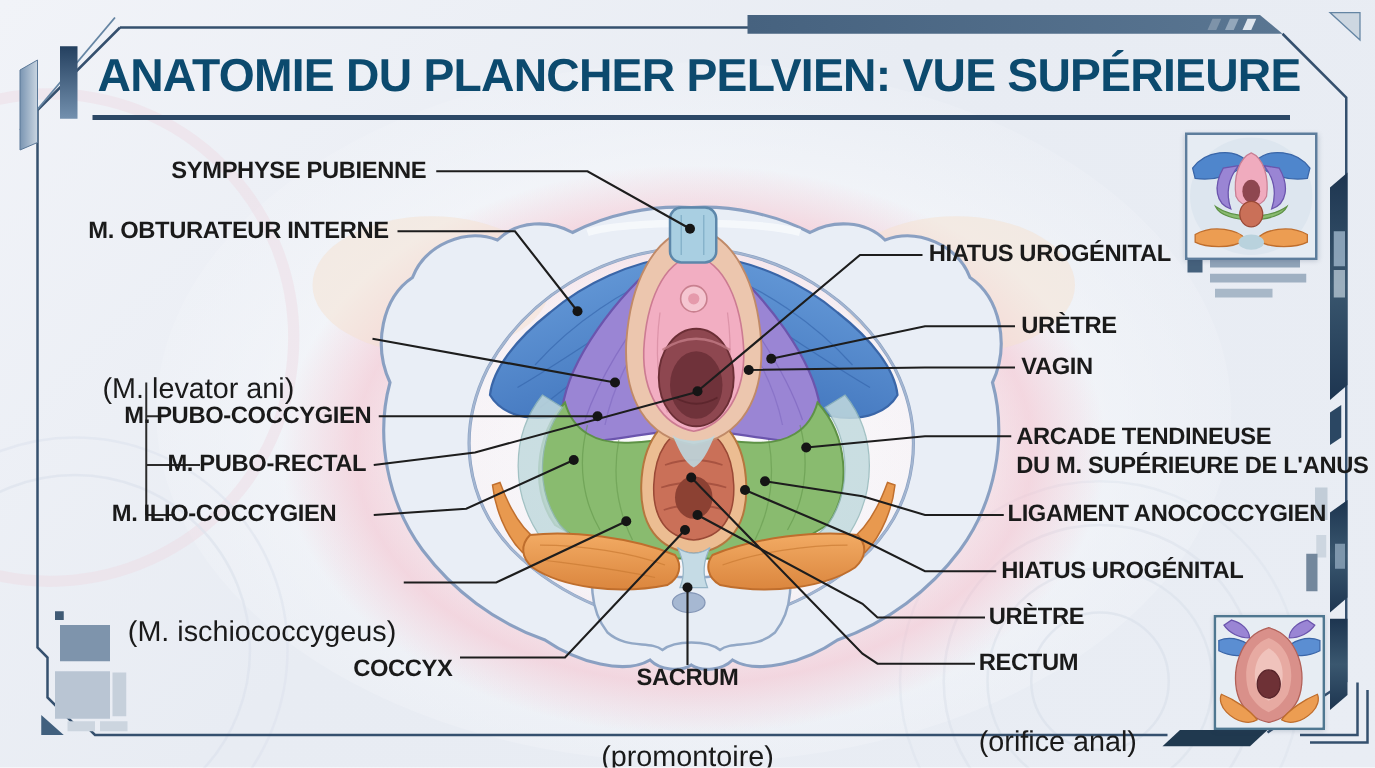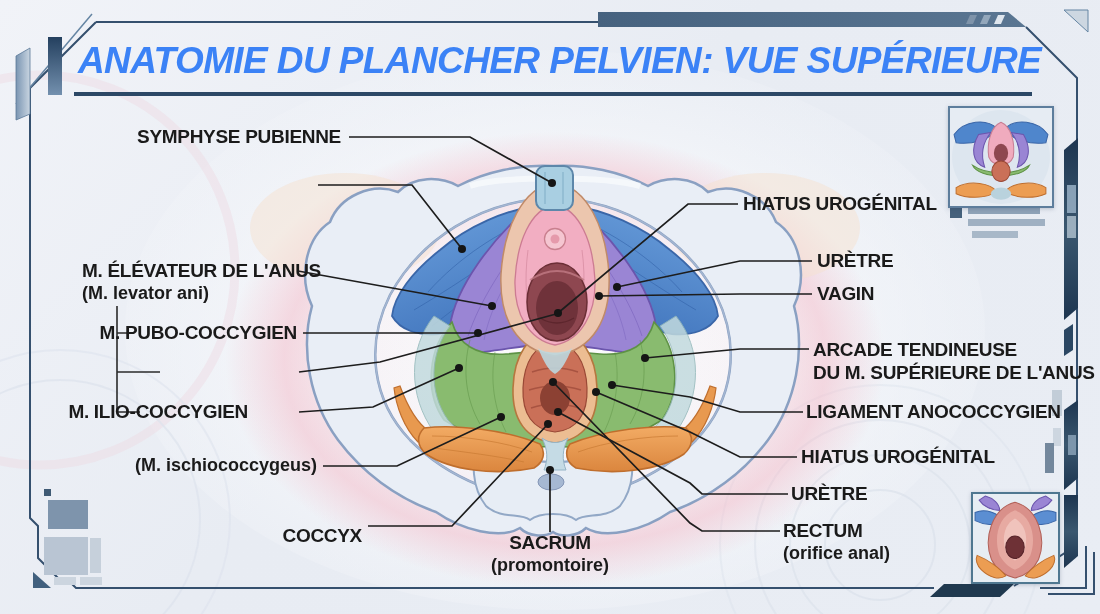--- a/index.html
+++ b/index.html
@@ -8,28 +8,28 @@
     font-family:"Liberation Sans", sans-serif;
     background:linear-gradient(135deg,#f1f3f8 0%,#e8ecf3 45%,#e9edf4 100%);
   }
   .stage{position:absolute;inset:0;}
   svg.art{position:absolute;left:0;top:0;}
   .title-wrap{position:absolute;left:78px;top:40px;width:960px;}
   .title-accent{position:absolute;left:-30px;top:-3px;width:14px;height:58px;
     background:linear-gradient(180deg,#24405f,#7390ae);}
   h1.title{
     margin:0;font-size:37px;font-weight:bold;letter-spacing:-0.6px;
-    color:#3b82f6;white-space:nowrap;font-style:italic;
+    color:#0c4a6e;white-space:nowrap;
   }
   .title-underline{position:absolute;left:-4px;top:52px;width:958px;height:4px;background:#2c4866;}
   .lbl{
     position:absolute;color:#1a1a1a;font-size:19px;font-weight:bold;
     letter-spacing:-0.3px;line-height:23px;white-space:nowrap;
   }
-  .lbl .sub{display:block;font-weight:bold;font-size:18px;letter-spacing:0;}
+  .lbl .sub{display:block;font-weight:normal;font-size:23px;letter-spacing:0;margin-top:40px;}
   .lbl.r-align{}
   .lbl.c-align{text-align:center;}
   .thumb{
     position:absolute;background:#e6ecf3;border:2px solid #5d7d9c;
     box-shadow:0 1px 4px rgba(40,60,90,.25);
   }
   .thumb svg{display:block;}
   .thumb.bottom{border-color:#4f7790;}
 </style>
 </head>
@@ -287,26 +287,27 @@
   </g>
 </svg>
 
 <div class="title-wrap">
   <div class="title-accent"></div>
   <h1 class="title">ANATOMIE DU PLANCHER PELVIEN: VUE SUPÉRIEURE</h1>
   <div class="title-underline"></div>
 </div>
 
 <div class="lbl r-align" style="right:759px;top:125px"><span>SYMPHYSE PUBIENNE</span></div>
+<div class="lbl r-align" style="right:789px;top:173px"><span>M. OBTURATEUR INTERNE</span></div>
 <div class="lbl" style="left:82px;top:259px">
-  <span>M. ÉLÉVATEUR DE L'ANUS</span>
   <span class="sub">(M. levator ani)</span>
 </div>
 <div class="lbl r-align" style="right:803px;top:321px"><span>M. PUBO-COCCYGIEN</span></div>
-<div class="lbl r-align" style="right:852px;top:400px"><span>M. ILIO-COCCYGIEN</span></div>
+<div class="lbl r-align" style="right:807px;top:360px"><span>M. PUBO-RECTAL</span></div>
+<div class="lbl r-align" style="right:831px;top:400px"><span>M. ILIO-COCCYGIEN</span></div>
 <div class="lbl r-align" style="right:783px;top:454px">
   <span class="sub">(M. ischiococcygeus)</span>
 </div>
 <div class="lbl r-align" style="right:738px;top:524px"><span>COCCYX</span></div>
 <div class="lbl c-align" style="left:460px;top:531px;width:180px">
   <span>SACRUM</span>
   <span class="sub">(promontoire)</span>
 </div>
 
 <div class="lbl" style="left:743px;top:192px"><span>HIATUS UROGÉNITAL</span></div>

